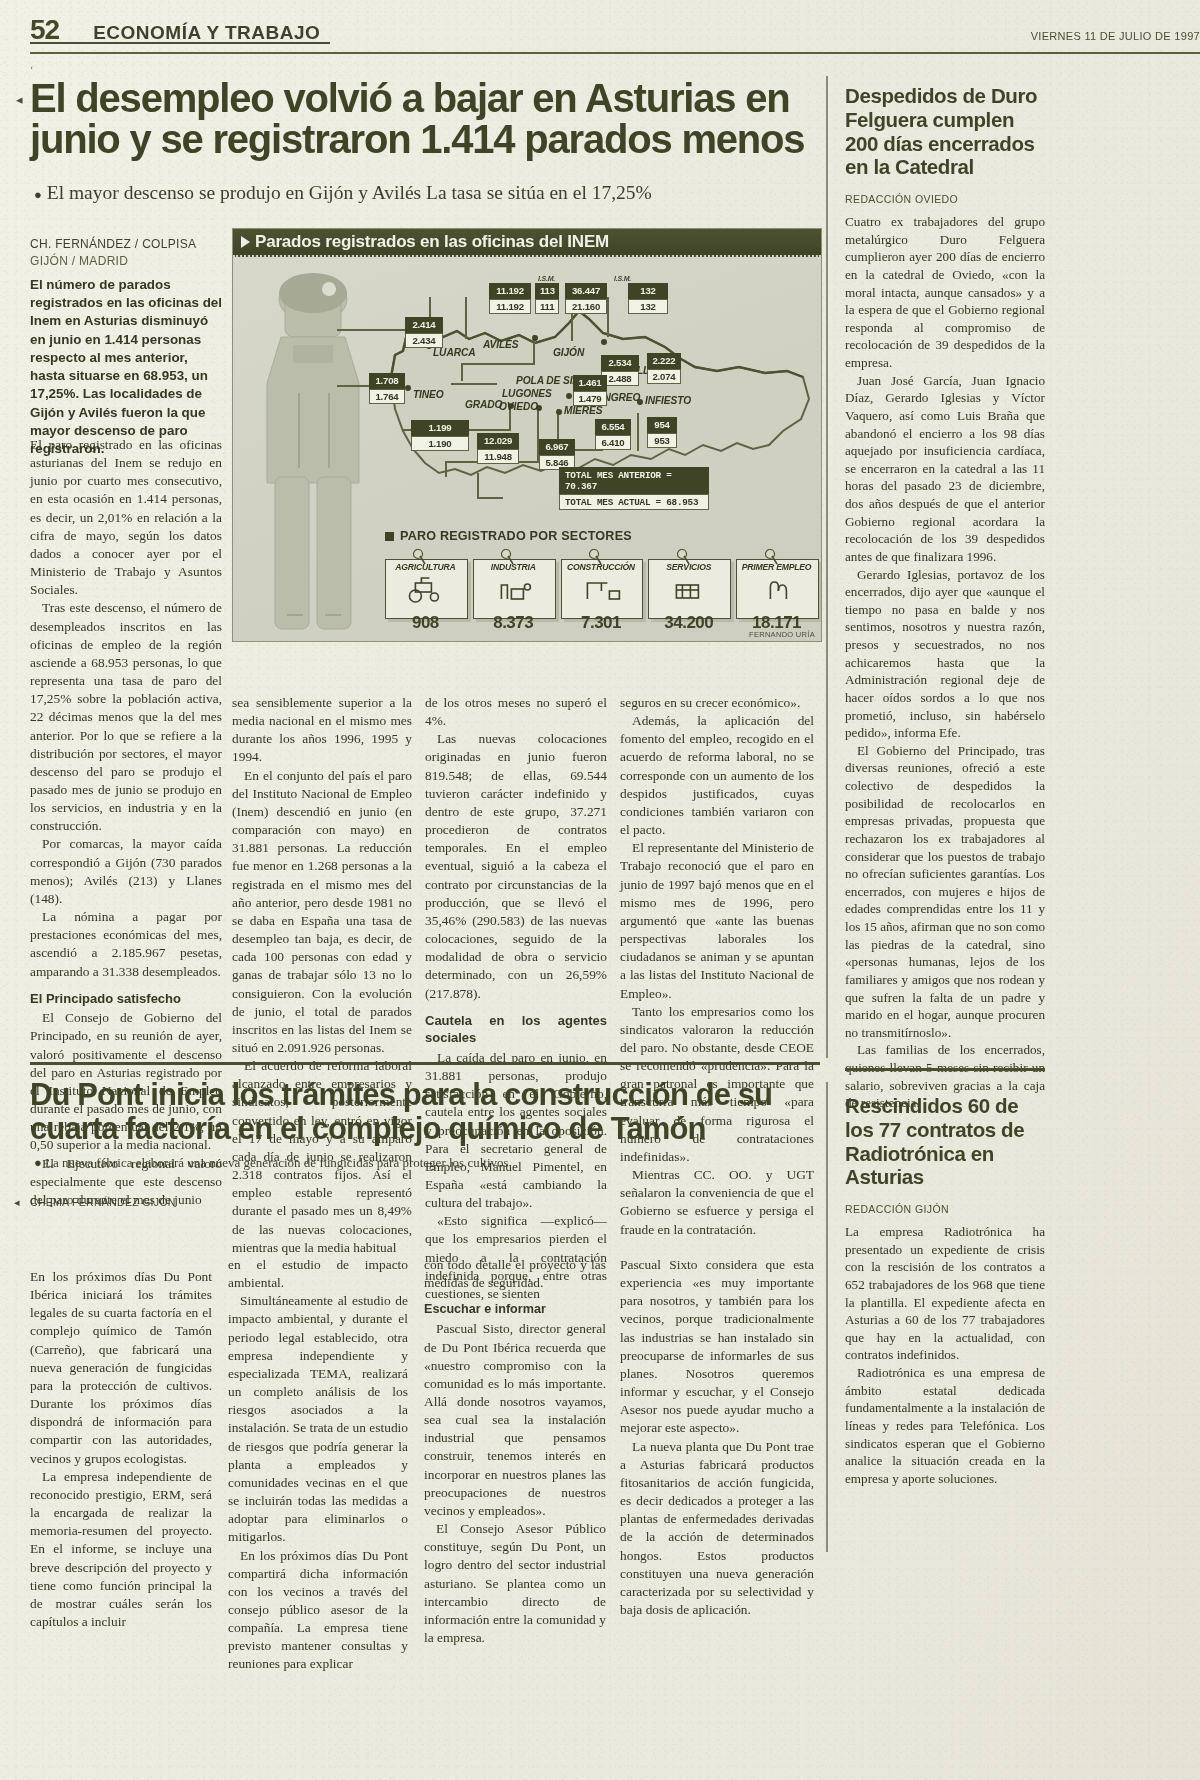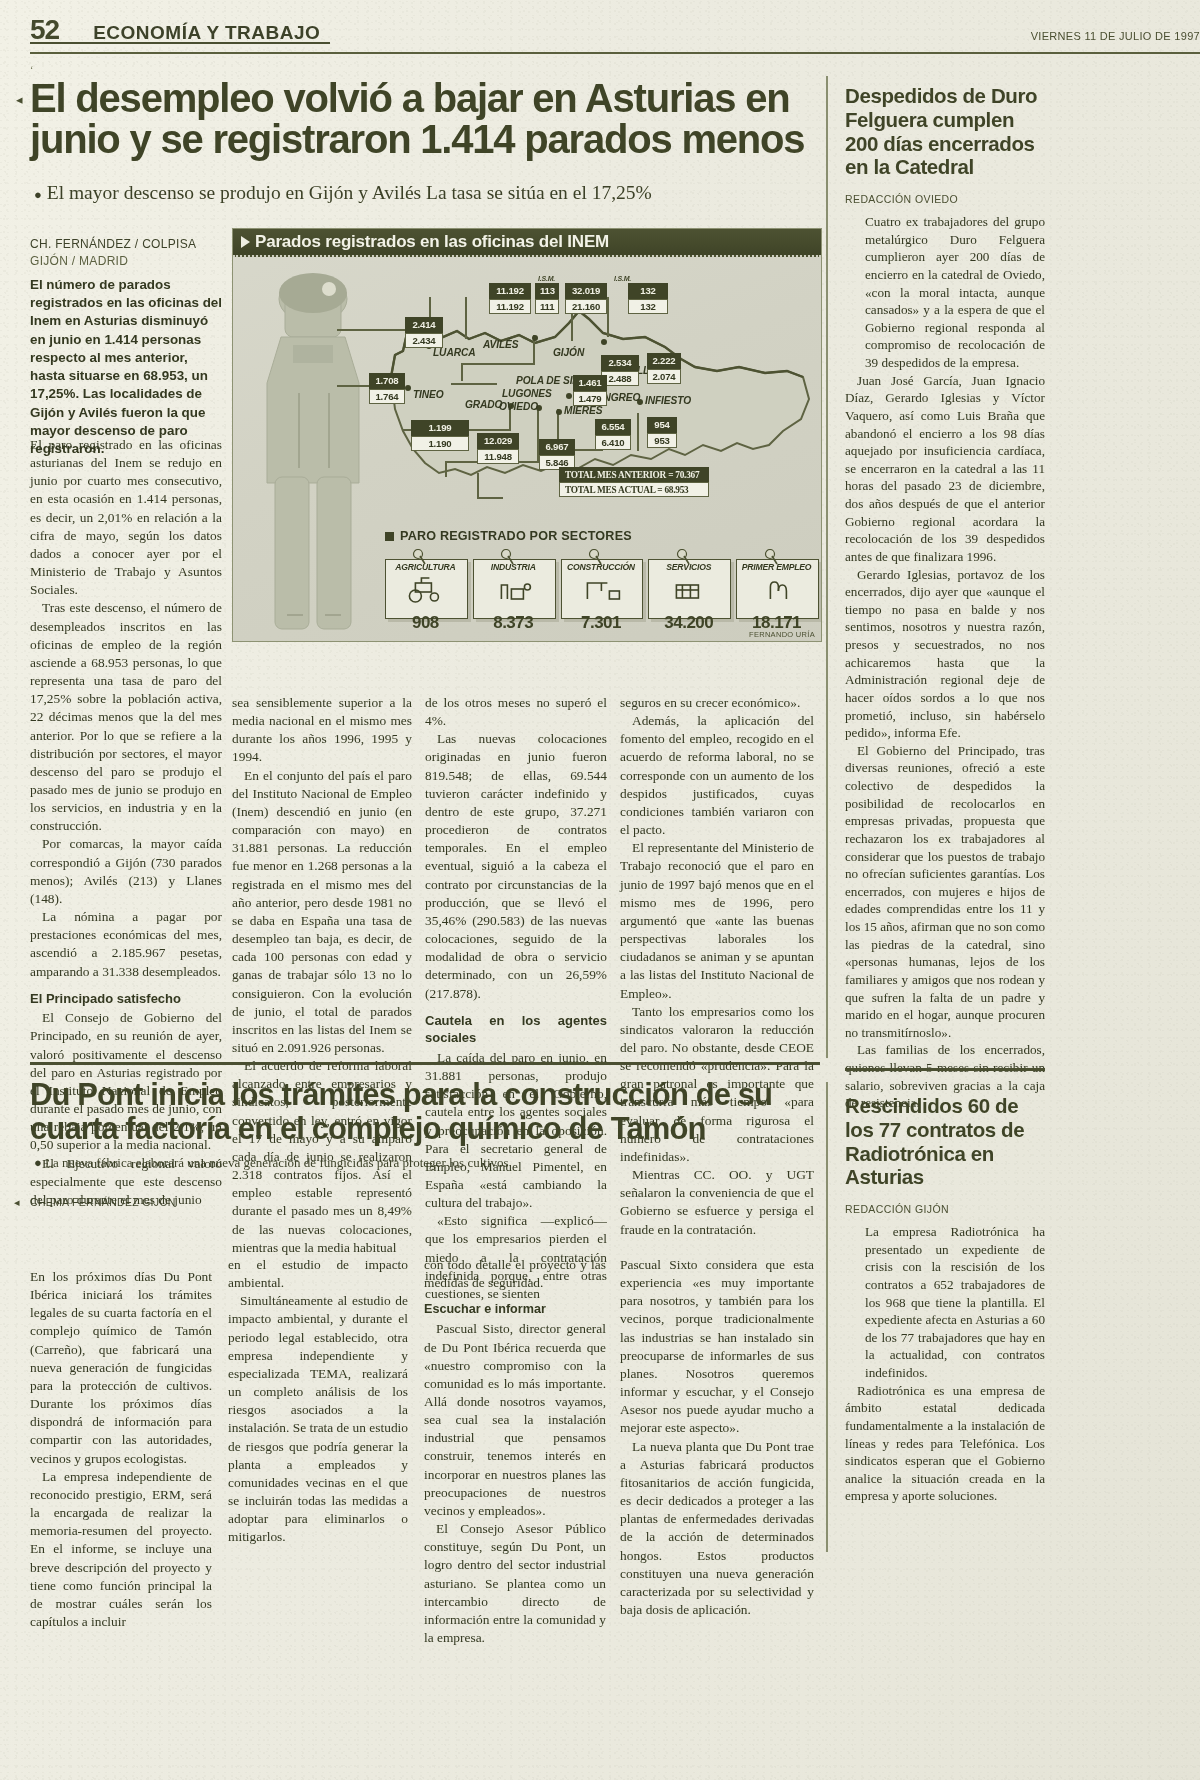--- a/index.html
+++ b/index.html
@@ -62,21 +62,21 @@
   }
   .rail-byline{
     font-family:"Liberation Sans",sans-serif;font-size:10.5px;
     color:#4a4f31;margin-top:14px;letter-spacing:.4px;
   }
   .rail-body{
     font-family:"Liberation Serif",serif;font-size:13.2px;line-height:1.335;
     text-align:justify;color:#333820;margin-top:8px;
   }
   .rail-body p{margin:0;text-indent:12px;}
-  .rail-body p:first-child{text-indent:0;margin-left:20px;}
+  .rail-body p:first-child{text-indent:0;}
 
   .rail2{position:absolute;left:845px;top:1094px;width:200px;}
 
   
   .byline{
     position:absolute;left:30px;top:236px;width:190px;
     font-family:"Liberation Sans",sans-serif;font-size:12px;color:#3d4229;
     letter-spacing:.3px;line-height:1.4;
   }
   .byline .l2{color:#5c6141;}
@@ -138,21 +138,21 @@
   }
   .ism{position:absolute;font-family:"Liberation Sans",sans-serif;font-style:italic;
     font-weight:bold;font-size:7px;color:#3f4427;letter-spacing:-.2px;}
   .town{
     position:absolute;font-family:"Liberation Sans",sans-serif;font-style:italic;
     font-weight:bold;font-size:10.2px;color:#343920;white-space:nowrap;letter-spacing:-.1px;
   }
   .pt{position:absolute;width:6px;height:6px;border-radius:50%;background:#3f4427;}
   .lead-line{position:absolute;background:#5e6342;}
 
-  .totbox{position:absolute;font-family:Liberation Serif, serif;font-weight:bold;font-size:9.3px;letter-spacing:-.25px;}
+  .totbox{position:absolute;font-family:Liberation Mono, monospace;font-weight:bold;font-size:9.3px;letter-spacing:-.25px;}
   .totbox .hi{background:#3f4427;color:#f0f0e4;padding:1.5px 5px;display:block;border:1px solid #3f4427;}
   .totbox .lo{background:#f1f1e6;color:#343920;padding:1.5px 5px;display:block;border:1px solid #5e6342;}
 
   
   .sect-title{
     position:absolute;left:152px;top:272px;
     font-family:"Liberation Sans",sans-serif;font-weight:bold;font-size:12.6px;
     color:#343920;letter-spacing:.2px;display:flex;align-items:center;gap:6px;
   }
   .sect-title .sq{width:9px;height:9px;background:#3f4427;display:inline-block;}
@@ -360,21 +360,21 @@
         <span class="hi">11.192</span>
         <span class="lo">11.192</span>
       </div>
       <div class="ism" style="left:305px;top:18px;">I.S.M.</div>
       <div class="lab" style="left:302px;top:26px;width:24px;">
         <span class="hi">113</span>
         <span class="lo">111</span>
       </div>
 
       <div class="lab" style="left:332px;top:26px;width:42px;">
-        <span class="hi">32.019</span>
+        <span class="hi">36.447</span>
         <span class="lo">21.160</span>
       </div>
       <div class="ism" style="left:381px;top:18px;">I.S.M.</div>
       <div class="lab" style="left:378px;top:26px;width:40px;margin-left:17px;">
         <span class="hi">132</span>
         <span class="lo">132</span>
       </div>
 
       <div class="lab" style="left:136px;top:116px;width:36px;">
         <span class="hi">1.708</span>
@@ -568,20 +568,21 @@
   <div class="tick3">◂</div>
   <div class="byline2">CHEMA FERNÁNDEZ  GIJÓN</div>
 
   <div class="colx d1">
     <p>En los próximos días Du Pont Ibérica iniciará los trámites legales de su cuarta factoría en el complejo químico de Tamón (Carreño), que fabricará una nueva generación de fungicidas para la protección de cultivos. Durante los próximos días dispondrá de información para compartir con las autoridades, vecinos y grupos ecologistas.</p>
     <p>La empresa independiente de reconocido prestigio, ERM, será la encargada de realizar la memoria-resumen del proyecto. En el informe, se incluye una breve descripción del proyecto y tiene como función principal la de mostrar cuáles serán los capítulos a incluir</p>
   </div>
   <div class="colx d2">
     <p>en el estudio de impacto ambiental.</p>
     <p>Simultáneamente al estudio de impacto ambiental, y durante el periodo legal establecido, otra empresa independiente y especializada TEMA, realizará un completo análisis de los riesgos asociados a la instalación. Se trata de un estudio de riesgos que podría generar la planta a empleados y comunidades vecinas en el que se incluirán todas las medidas a adoptar para eliminarlos o mitigarlos.</p>
+    <p>En los próximos días Du Pont compartirá dicha información con los vecinos a través del consejo público asesor de la compañía. La empresa tiene previsto mantener consultas y reuniones para explicar</p>
   </div>
   <div class="colx d3">
     <p>con todo detalle el proyecto y las medidas de seguridad.</p>
     <div class="subhead2">Escuchar e informar</div>
     <p>Pascual Sisto, director general de Du Pont Ibérica recuerda que «nuestro compromiso con la comunidad es lo más importante. Allá donde nosotros vayamos, sea cual sea la instalación industrial que pensamos construir, tenemos interés en incorporar en nuestros planes las preocupaciones de nuestros vecinos y empleados».</p>
     <p>El Consejo Asesor Público constituye, según Du Pont, un logro dentro del sector industrial asturiano. Se plantea como un intercambio directo de información entre la comunidad y la empresa.</p>
   </div>
   <div class="colx d4">
     <p>Pascual Sixto considera que esta experiencia «es muy importante para nosotros, y también para los vecinos, porque tradicionalmente las industrias se han instalado sin preocuparse de informarles de sus planes. Nosotros queremos informar y escuchar, y el Consejo Asesor nos puede ayudar mucho a mejorar este aspecto».</p>
     <p>La nueva planta que Du Pont trae a Asturias fabricará productos fitosanitarios de acción fungicida, es decir dedicados a proteger a las plantas de enfermedades derivadas de la acción de determinados hongos. Estos productos constituyen una nueva generación caracterizada por su selectividad y baja dosis de aplicación.</p>

